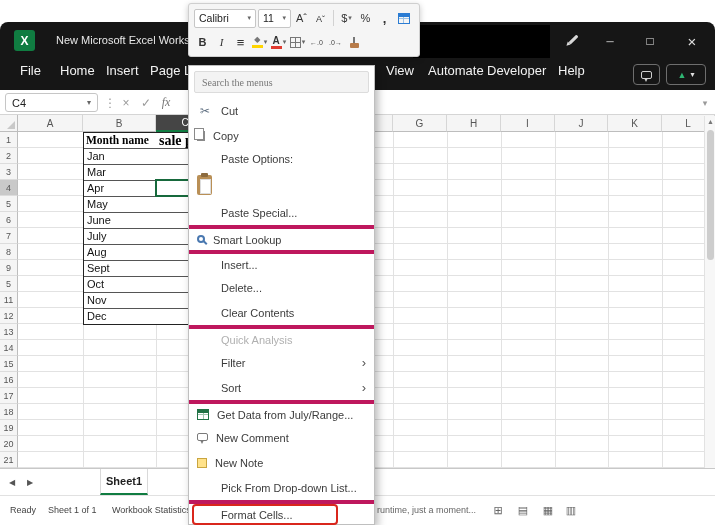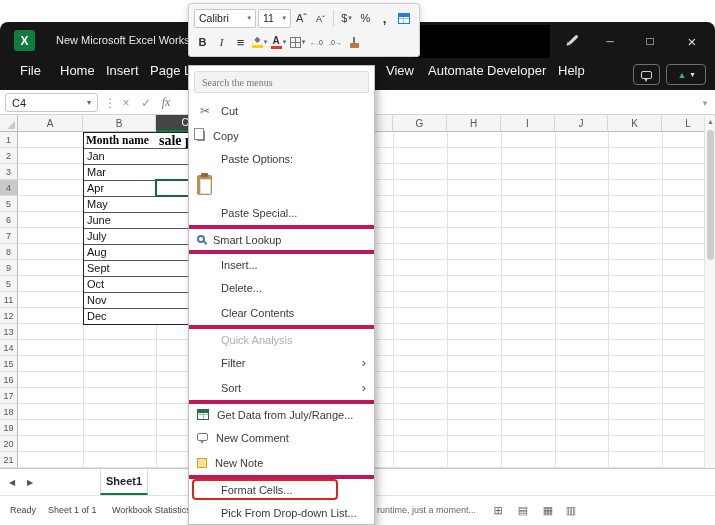--- a/index.html
+++ b/index.html
@@ -519,29 +519,29 @@
           <span class="mi-label">New Comment</span>
           <span class="mi-caret"></span>
         </div>
 
         <div class="menu-item">
           <span class="mi-icon note-icon"></span>
           <span class="mi-label">New Note</span>
           <span class="mi-caret"></span>
         </div>
 
+        <div class="menu-item">
+          <span class="mi-icon"></span>
+          <span class="mi-label">Pick From Drop-down List...</span>
+          <span class="mi-caret"></span>
+        </div>
+
         <div class="menu-item highlighted sep-above">
           <span class="mi-icon"></span>
           <span class="mi-label">Format Cells...</span>
-          <span class="mi-caret"></span>
-        </div>
-
-        <div class="menu-item">
-          <span class="mi-icon"></span>
-          <span class="mi-label">Pick From Drop-down List...</span>
           <span class="mi-caret"></span>
         </div>
       </div>
   </div>
 
   <div class="mini-toolbar">
     <div class="mt-row">
       <div class="combo font-combo">
         <span>Calibri</span>
         <span class="cc"></span>

